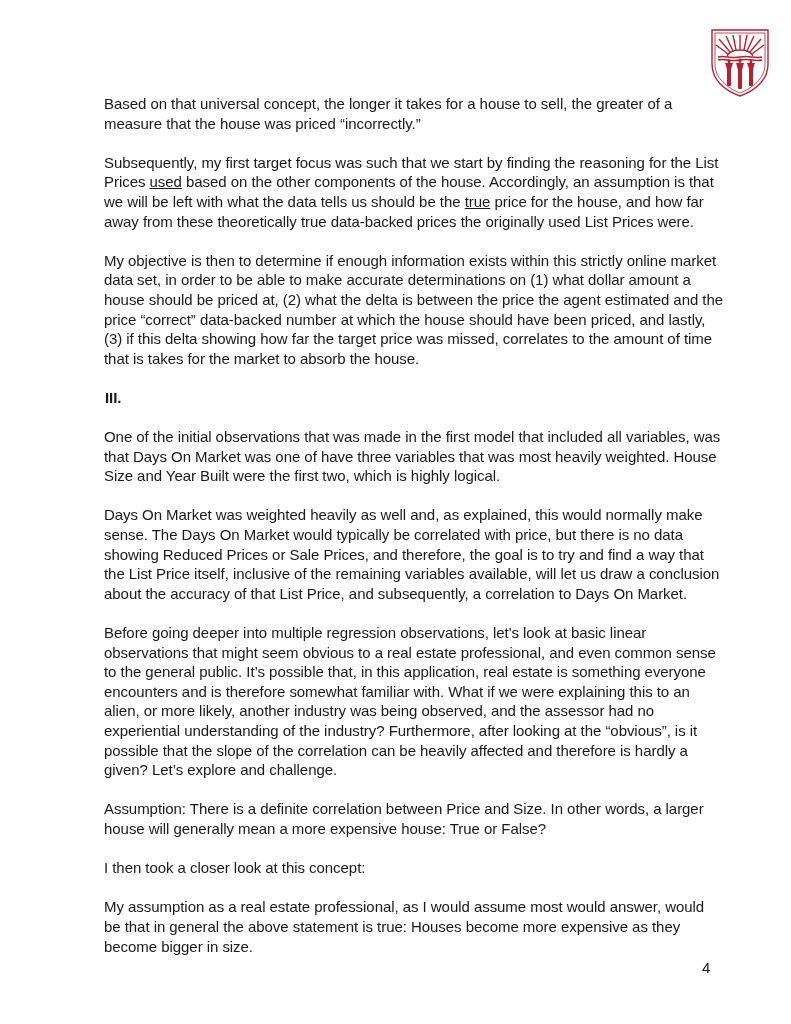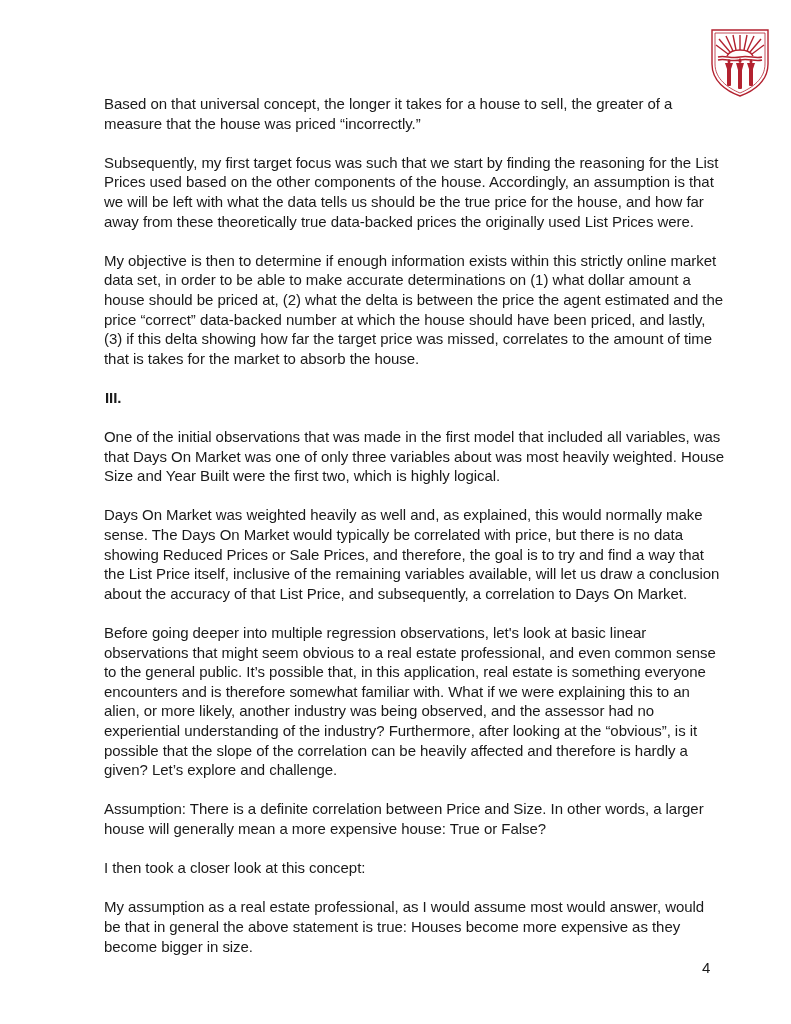--- a/index.html
+++ b/index.html
@@ -34,21 +34,21 @@
       left: 92px;
       top: 94px;
       width: 620px;
       font-size: 15px;
       line-height: 19.6px;
       letter-spacing: -0.05px;
     }
     .para {
       margin: 0 0 19.6px 0;
     }
-    .u { }
+    .u { text-decoration: underline; }
     .heading {
       display: flex;
       align-items: baseline;
       font-weight: bold;
       margin: 0 0 19.6px 0;
       gap: 19px;
     }
     .heading .num {
       width: 48px;
       padding-left: 1px;
@@ -109,21 +109,21 @@
     <p class="para">Based on that universal concept, the longer it takes for a house to sell, the greater of a measure that the house was priced “incorrectly.”</p>
 
     <p class="para"><span>Subsequently, my first target focus was such that we start by finding the reasoning for the List Prices </span><span class="u">used</span><span> based on the other components of the house. Accordingly, an assumption is that we will be left with what the data tells us should be the </span><span class="u">true</span><span> price for the house, and how far away from these theoretically true data-backed prices the originally used List Prices were.</span></p>
 
     <p class="para">My objective is then to determine if enough information exists within this strictly online market data set, in order to be able to make accurate determinations on (1) what dollar amount a house should be priced at, (2) what the delta is between the price the agent estimated and the price “correct” data-backed number at which the house should have been priced, and lastly, (3) if this delta showing how far the target price was missed, correlates to the amount of time that is takes for the market to absorb the house.</p>
 
     <div class="heading">
       <span class="num">III.</span>
     </div>
 
-    <p class="para">One of the initial observations that was made in the first model that included all variables, was that Days On Market was one of only three variables about was most heavily weighted. House Size and Year Built were the first two, which is highly logical.</p>
+    <p class="para">One of the initial observations that was made in the first model that included all variables, was that Days On Market was one of have three variables that was most heavily weighted. House Size and Year Built were the first two, which is highly logical.</p>
 
     <p class="para">Days On Market was weighted heavily as well and, as explained, this would normally make sense. The Days On Market would typically be correlated with price, but there is no data showing Reduced Prices or Sale Prices, and therefore, the goal is to try and find a way that the List Price itself, inclusive of the remaining variables available, will let us draw a conclusion about the accuracy of that List Price, and subsequently, a correlation to Days On Market.</p>
 
     <p class="para">Before going deeper into multiple regression observations, let's look at basic linear observations that might seem obvious to a real estate professional, and even common sense to the general public. It’s possible that, in this application, real estate is something everyone encounters and is therefore somewhat familiar with. What if we were explaining this to an alien, or more likely, another industry was being observed, and the assessor had no experiential understanding of the industry? Furthermore, after looking at the “obvious”, is it possible that the slope of the correlation can be heavily affected and therefore is hardly a given? Let’s explore and challenge.</p>
 
     <p class="para">Assumption: There is a definite correlation between Price and Size. In other words, a larger house will generally mean a more expensive house: True or False?</p>
 
     <p class="para">I then took a closer look at this concept:</p>
 
     <p class="para">My assumption as a real estate professional, as I would assume most would answer, would be that in general the above statement is true: Houses become more expensive as they become bigger in size.</p>

